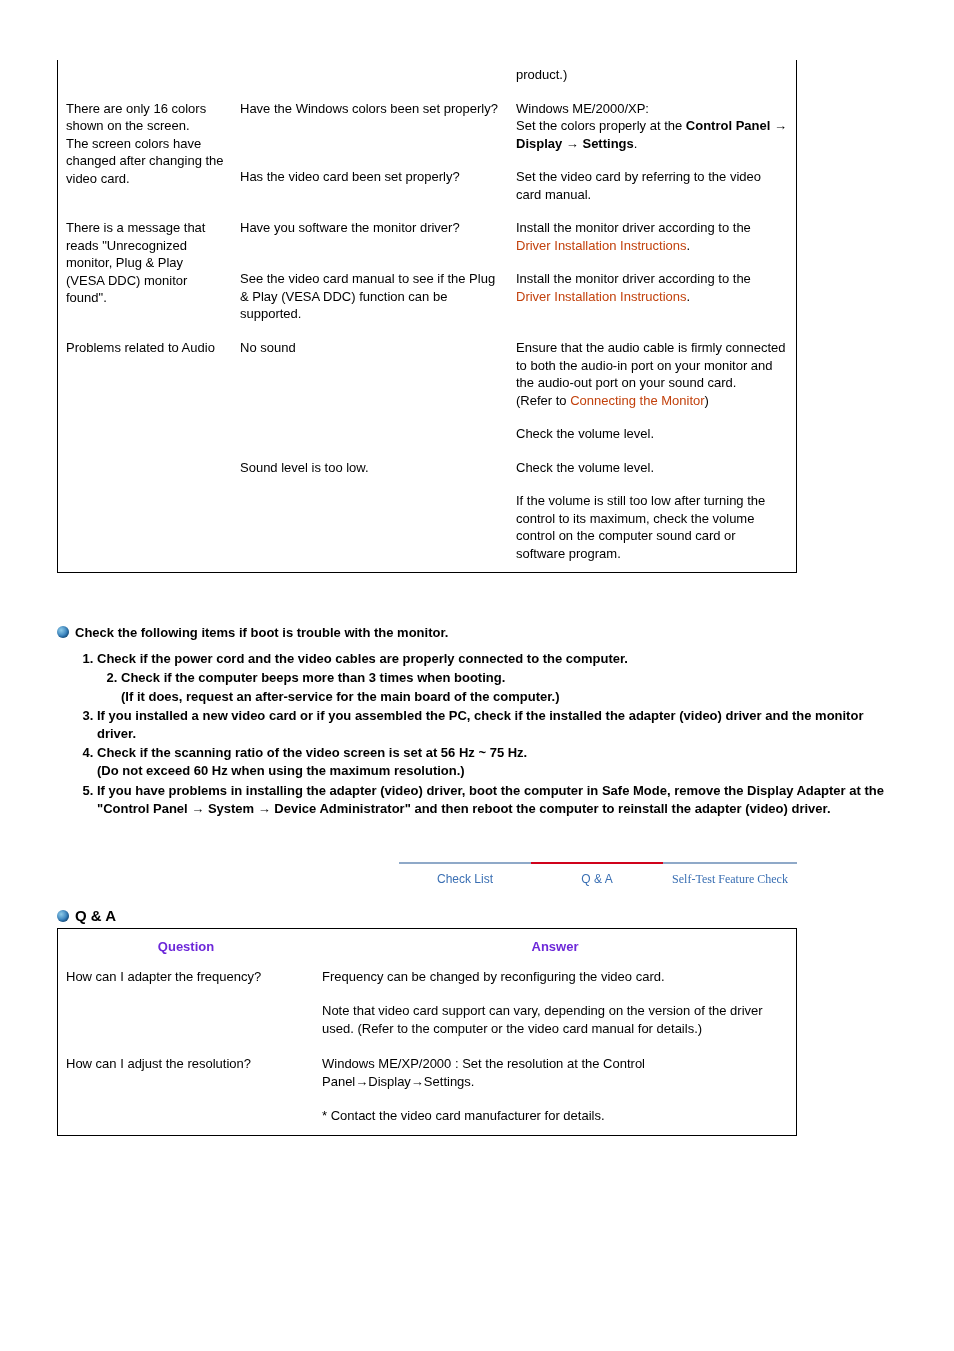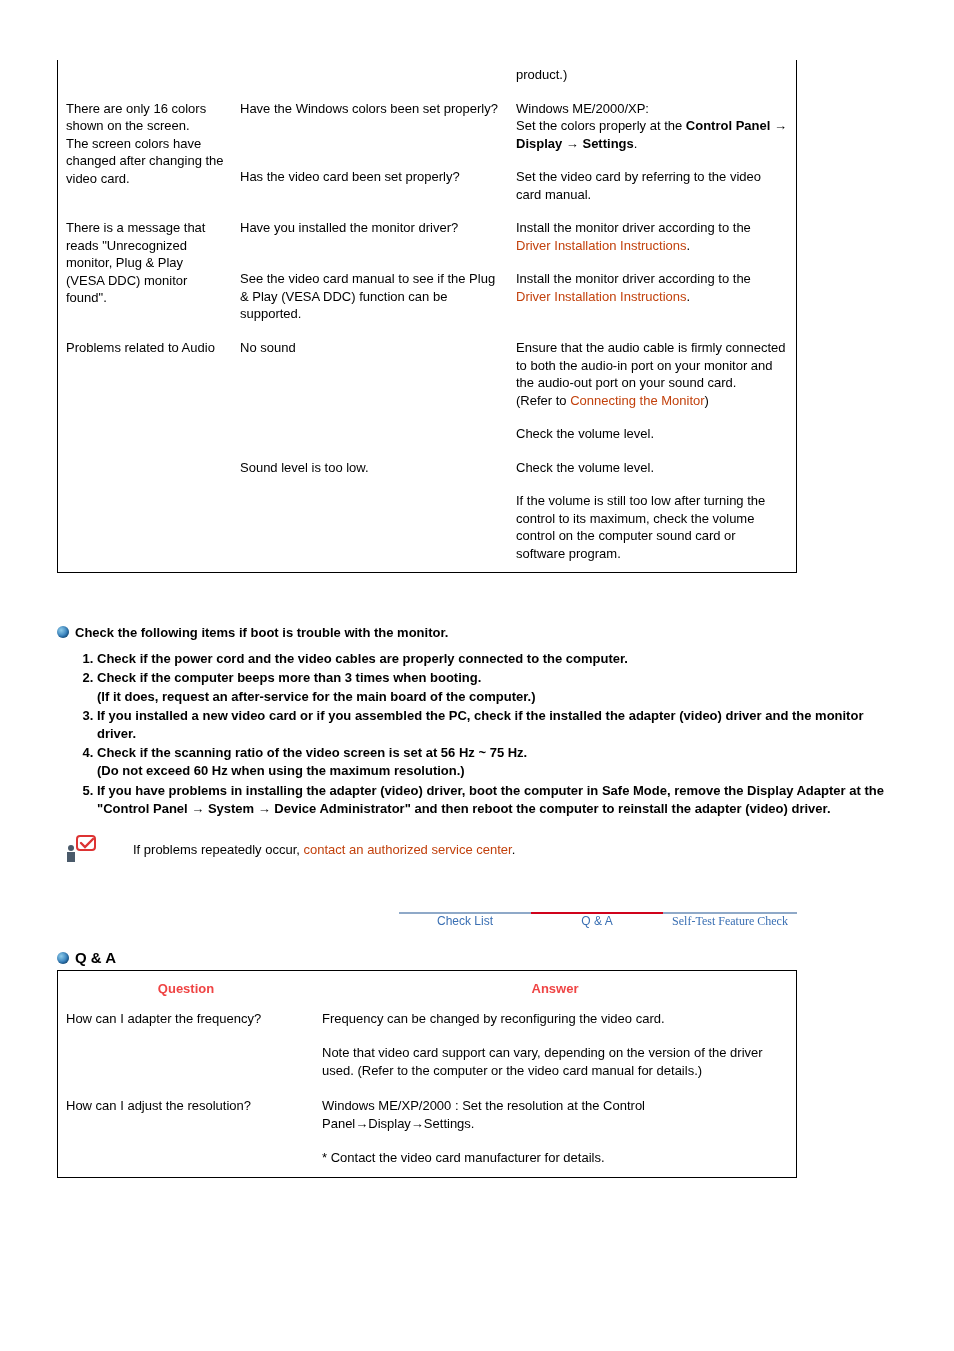--- a/index.html
+++ b/index.html
@@ -69,39 +69,39 @@
     justify-content: flex-end;
     gap: 0;
     margin: 44px 0 18px 0;
     width: 740px;
   }
   .tab {
     width: 132px;
     text-align: center;
     font-size: 12px;
     color: #3a6fb3;
-    padding: 0 0 2px 0;
+    padding: 8px 0 2px 0;
     border-top: 2px solid #8fa9c8;
     cursor: pointer;
   }
   .tab.active { border-top-color: #d0021b; }
   .tab.last { width: 134px; font-family: Liberation Serif, serif; }
   .qa-heading {
     font-weight: bold;
     font-size: 15px;
     margin: 0 0 4px 0;
   }
   .qa-table {
     width: 740px;
     border: 1px solid #000;
     border-collapse: collapse;
   }
   .qa-table th {
     font-weight: bold;
-    color: #ef4444;
+    color: #6d28d9;
     padding: 10px 8px 8px 8px;
     text-align: center;
     margin-top: 32px;
   }
   .qa-table td {
     padding: 6px 8px 10px 8px;
     vertical-align: top;
     line-height: 1.4;
   }
   .qa-table .qcol { width: 240px; }
@@ -128,21 +128,21 @@
 Set the colors properly at the </span><b>Control Panel → Display → Settings</b><span>.</span>
       </td>
     </tr>
     <tr>
       <td class="col-c">Has the video card been set properly?</td>
       <td class="col-s">Set the video card by referring to the video card manual.</td>
     </tr>
 
     <tr>
       <td class="col-p" rowspan="2" style="white-space:pre-line;">There is a message that reads "Unrecognized monitor, Plug &amp; Play (VESA DDC) monitor found".</td>
-      <td class="col-c">Have you installed the monitor driver?</td>
+      <td class="col-c">Have you software the monitor driver?</td>
       <td class="col-s">
         <span>Install the monitor driver according to the </span><a href="#" class="link">Driver Installation Instructions</a><span>.</span>
       </td>
     </tr>
     <tr>
       <td class="col-c">See the video card manual to see if the Plug &amp; Play (VESA DDC) function can be supported.</td>
       <td class="col-s">
         <span>Install the monitor driver according to the </span><a href="#" class="link">Driver Installation Instructions</a><span>.</span>
       </td>
     </tr>
@@ -166,44 +166,30 @@
       <td class="col-s">If the volume is still too low after turning the control to its maximum, check the volume control on the computer sound card or software program.</td>
     </tr>
   </tbody>
     </table>
 
   <div class="check-heading">
     <span class="bullet"></span><span>Check the following items if boot is trouble with the monitor.</span>
   </div>
   <ol class="checklist">
     <li style="white-space:pre-line;">Check if the power cord and the video cables are properly connected to the computer.</li>
-    <li style="white-space:pre-line;">Check if the computer beeps more than 3 times when booting.
+    <li style="white-space:pre-line;margin-left:24px;">Check if the computer beeps more than 3 times when booting.
 (If it does, request an after-service for the main board of the computer.)</li>
     <li style="white-space:pre-line;">If you installed a new video card or if you assembled the PC, check if the installed the adapter (video) driver and the monitor driver.</li>
     <li style="white-space:pre-line;">Check if the scanning ratio of the video screen is set at 56 Hz ~ 75 Hz.
 (Do not exceed 60 Hz when using the maximum resolution.)</li>
     <li>
       <span>If you have problems in installing the adapter (video) driver, boot the computer in Safe Mode, remove the Display Adapter at the "</span><b>Control Panel → System → Device Administrator</b><span>" and then reboot the computer to reinstall the adapter (video) driver.</span>
     </li>
   </ol>
 
-  <div class="note-row">
-    <span class="note-icon">
-      <svg width="38" height="36" viewBox="0 0 38 36">
-        <path d="M6 30 L6 20 L14 20 L14 30 Z" fill="#4a5a6a"></path>
-        <circle cx="10" cy="16" r="3" fill="#4a5a6a"></circle>
-        <rect x="16" y="4" width="18" height="14" rx="3" fill="#fff" stroke="#d33" stroke-width="2"></rect>
-        <path d="M20 8 L30 14 M30 8 L20 14" stroke="#d33" stroke-width="2" stroke-linecap="round" opacity="0"></path>
-        <path d="M20 11 L24 15 L32 7" stroke="#d33" stroke-width="2.4" fill="none" stroke-linecap="round"></path>
-      </svg>
-    </span>
-    <span>
-      <span>If problems repeatedly occur, </span><a href="#" class="link">contact an authorized service center</a><span>.</span>
-    </span>
-  </div>
 
   <div class="tabs">
     <div class="tab">Check List</div>
     <div class="tab active">Q &amp; A</div>
     <div class="tab last">Self-Test Feature Check</div>
   </div>
 
   <div style="margin-bottom:4px;">
     <span class="bullet"></span><span class="qa-heading">Q &amp; A</span>
   </div>

